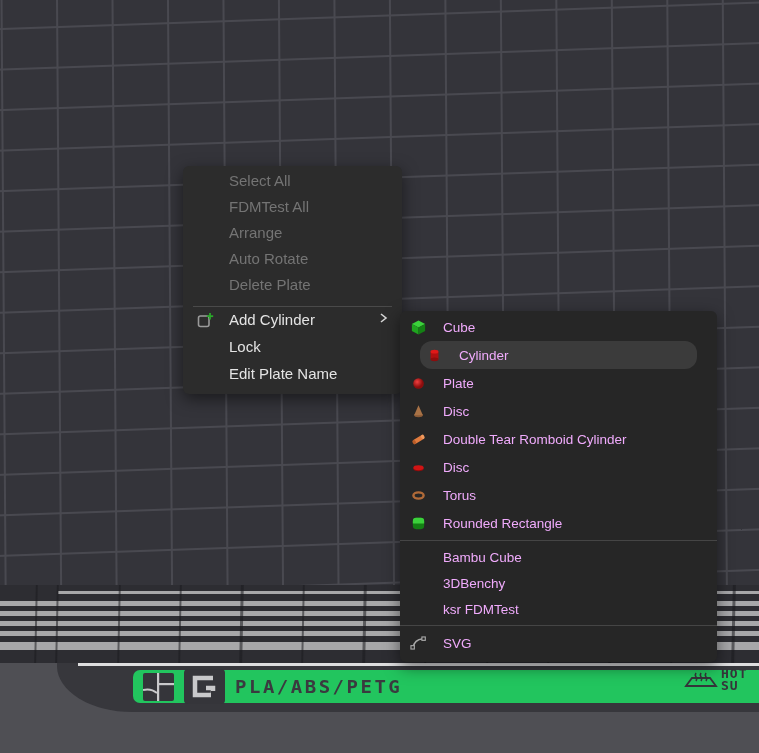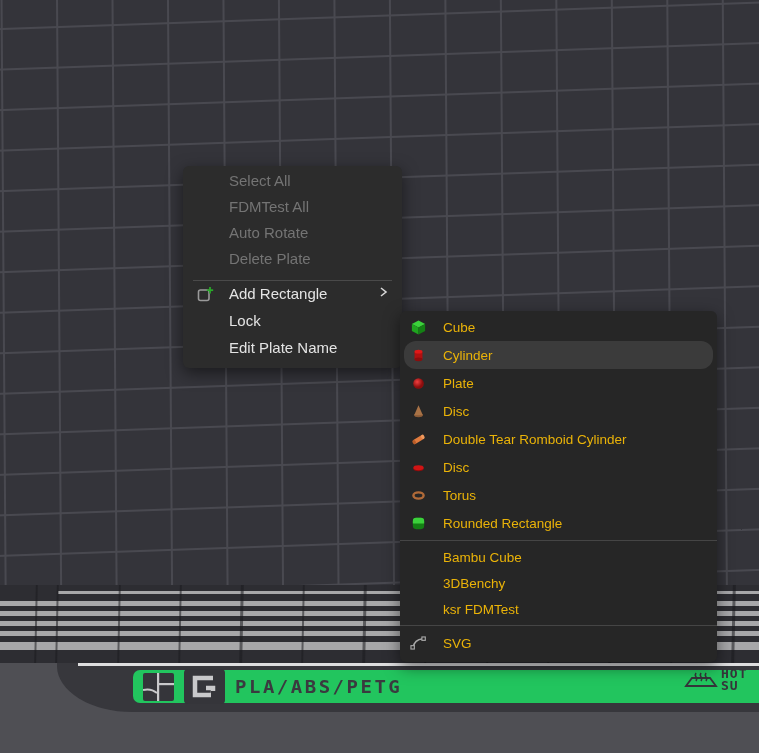--- a/index.html
+++ b/index.html
@@ -55,23 +55,23 @@
   .submenu{
     position:absolute;left:400px;top:311px;width:317px;background:#262626;border-radius:6px;
     padding:2px 0 5px;box-shadow:0 5px 16px rgba(0,0,0,.5);z-index:6;box-sizing:border-box;
   }
   .menu-row{height:26px;display:flex;align-items:flex-start;padding:0 12px;font-size:15px;color:#e4e4e4;cursor:default;}
   .menu-row.action{height:27px;}
   .menu-row.disabled{color:#747474;}
   .menu .icon-cell{width:20px;margin-right:14px;display:inline-flex;align-items:center;justify-content:center;flex:none;}
   .menu-sep{height:1px;background:#4a4a4a;margin:4px 10px;}
   .chevron{margin-left:auto;display:inline-flex;}
-  .sub-row{height:28px;display:flex;align-items:center;padding:0 10px;font-size:13.5px;color:#eab308;cursor:default;}
+  .sub-row{height:28px;display:flex;align-items:center;padding:0 10px;font-size:13.5px;color:#f0abfc;cursor:default;}
   .sub-row.small{height:26px;}
-  .sub-row.hl{background:#3b3b3b;border-radius:12px;margin:0 4px;padding:0 6px;}
+  .sub-row.hl{background:#3b3b3b;border-radius:12px;margin:0 20px;padding:0 6px;}
   .submenu .icon-cell{width:17px;margin-right:16px;display:inline-flex;align-items:center;justify-content:center;flex:none;}
   .sub-sep{height:1px;background:#454545;margin:3px 0;}
   .menu-label{white-space:nowrap;}
 </style>
 </head>
 <body>
 
 <div id="screen">
 
   <div class="viewport">
@@ -130,36 +130,40 @@
       <div class="menu-row disabled">
         <span class="icon-cell"></span>
         <span class="menu-label">Select All</span>
       </div>
       <div class="menu-row disabled">
         <span class="icon-cell"></span>
         <span class="menu-label">FDMTest All</span>
       </div>
       <div class="menu-row disabled">
         <span class="icon-cell"></span>
+        <span class="menu-label">Arrange</span>
+      </div>
+      <div class="menu-row disabled">
+        <span class="icon-cell"></span>
         <span class="menu-label">Auto Rotate</span>
       </div>
       <div class="menu-row disabled">
         <span class="icon-cell"></span>
         <span class="menu-label">Delete Plate</span>
       </div>
       <div class="menu-sep"></div>
       <div class="menu-row action">
         <span class="icon-cell">
           <svg width="19" height="19" viewBox="0 0 19 19">
       <rect x="2.5" y="5" width="10.5" height="10.5" rx="2" fill="none" stroke="#9a9a9a" stroke-width="1.6"></rect>
       <line x1="14" y1="2" x2="14" y2="8.5" stroke="#2aa82a" stroke-width="1.8"></line>
       <line x1="10.8" y1="5.2" x2="17.2" y2="5.2" stroke="#2aa82a" stroke-width="1.8"></line>
           </svg>
         </span>
-        <span class="menu-label">Add Rectangle</span>
+        <span class="menu-label">Add Cylinder</span>
         <span class="chevron">
           <svg width="14" height="14" viewBox="0 0 14 14">
       <polyline points="5,3 10,7 5,11" fill="none" stroke="#d6d6d6" stroke-width="1.6"></polyline>
           </svg>
         </span>
       </div>
       <div class="menu-row action">
         <span class="icon-cell"></span>
         <span class="menu-label">Lock</span>
       </div>

